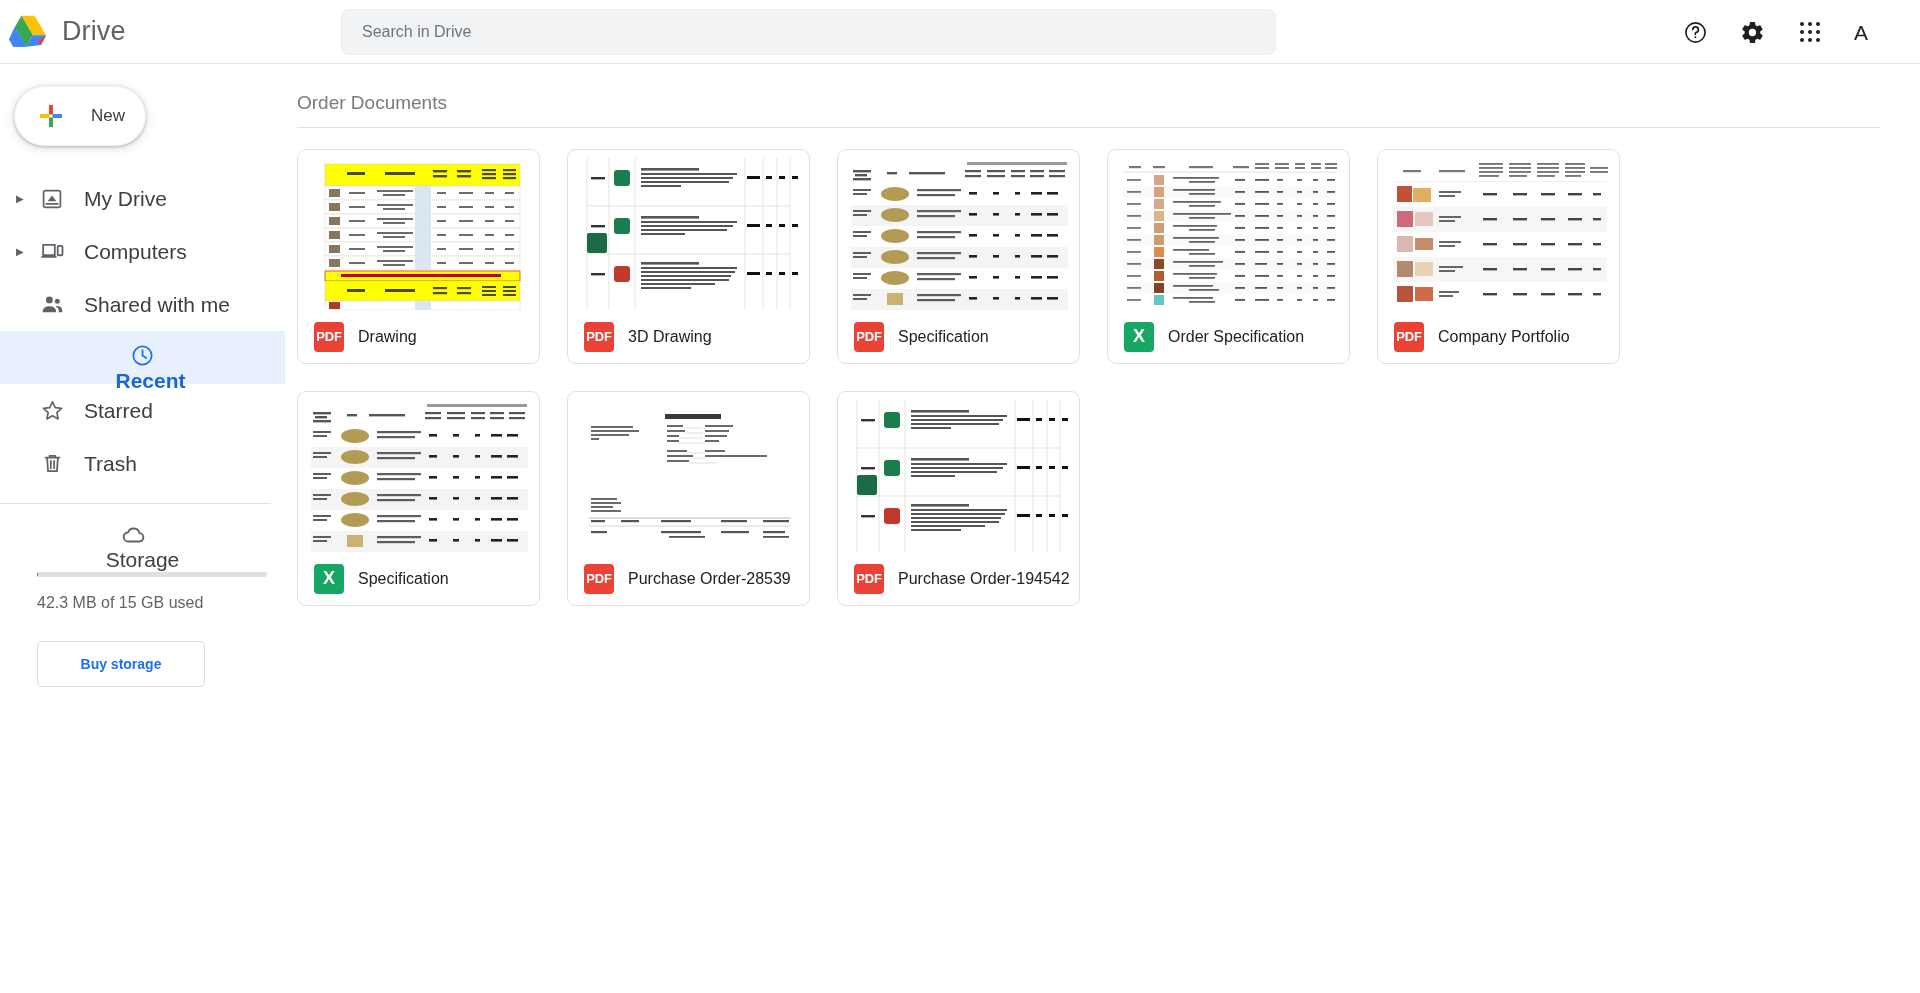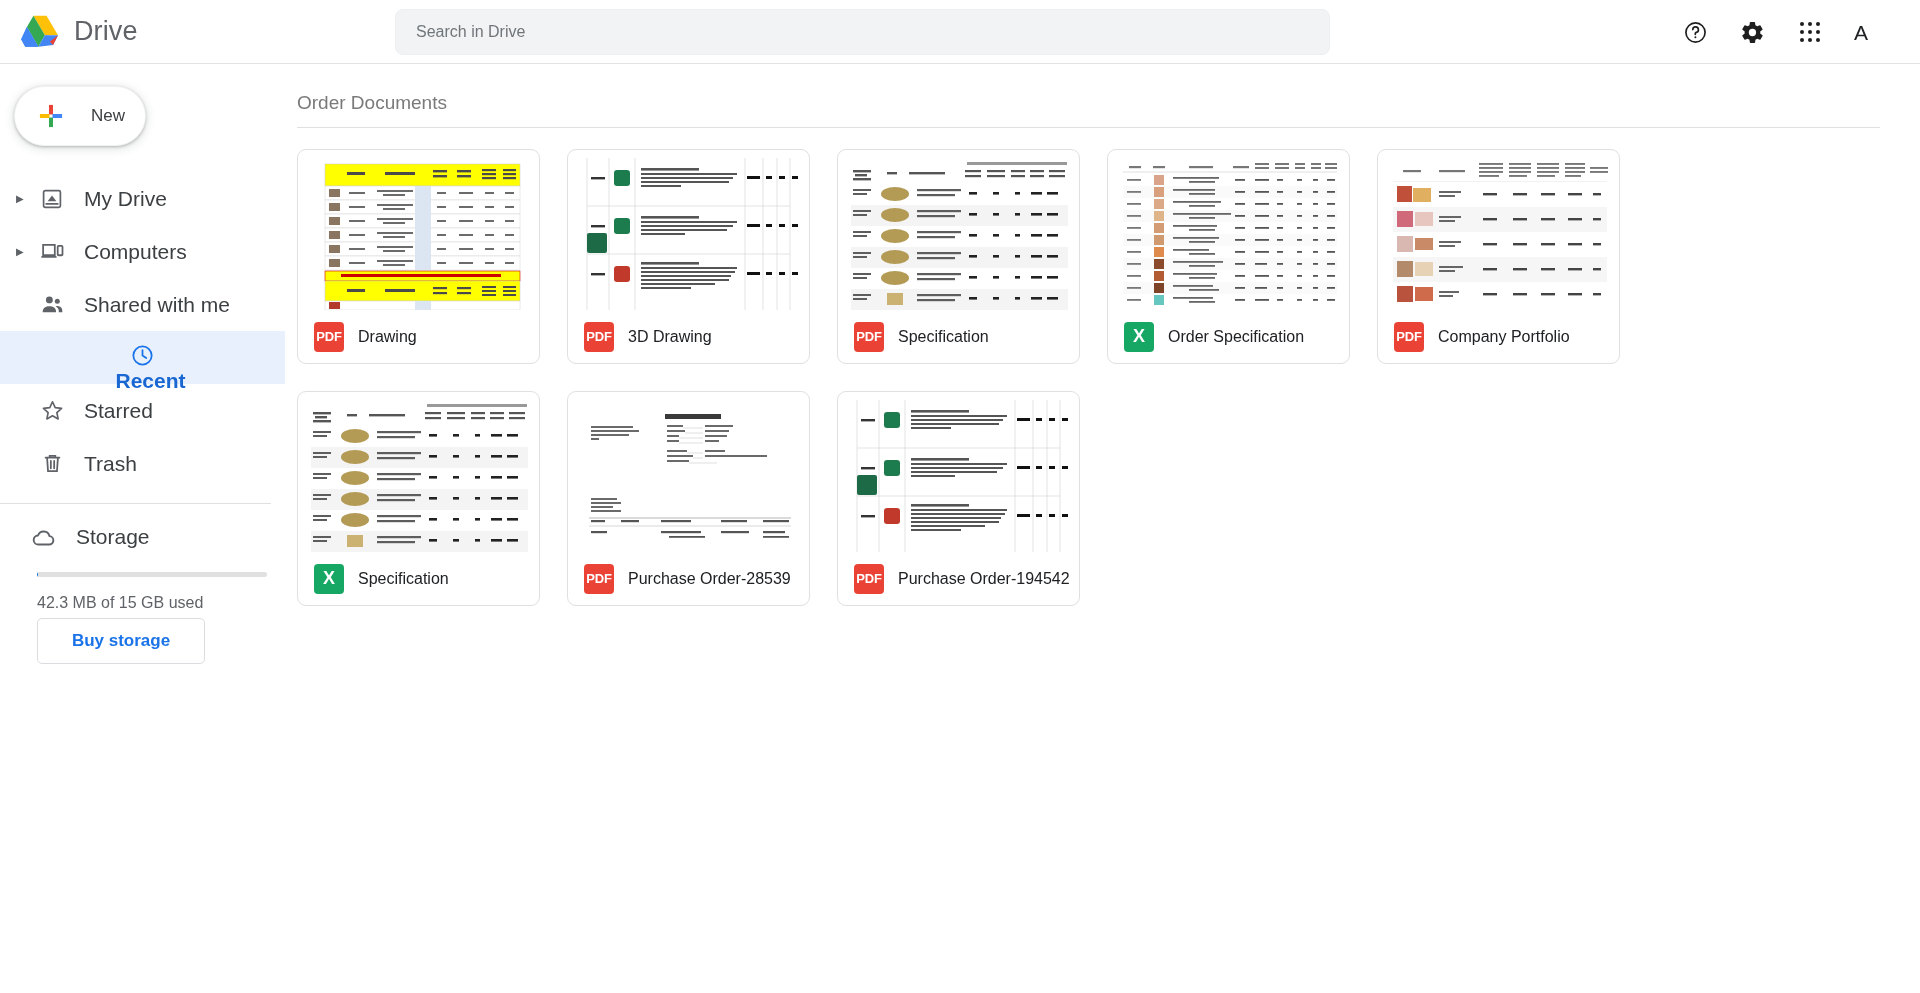--- a/index.html
+++ b/index.html
@@ -16,34 +16,34 @@
     height: 64px;
     display: flex;
     align-items: center;
     background: #ffffff;
     border-bottom: 1px solid #e3e3e3;
   }
   .brand {
     display: flex;
     align-items: center;
     gap: 14px;
-    padding-left: 20px;
+    padding-left: 8px;
     width: 300px;
     flex: none;
   }
   .drive-logo { width: 40px; height: 36px; flex: none; }
   .brand-title {
     font-size: 27px;
     color: #5f6368;
     letter-spacing: 0.1px;
   }
   .search-wrap {
     flex: none;
     width: 935px;
-    margin-left: 95px;
+    margin-left: 41px;
   }
   .search-box {
     height: 46px;
     background: #f1f3f4;
     border: 1px solid #eceff1;
     border-radius: 8px;
     display: flex;
     align-items: center;
     padding: 0 20px;
   }
@@ -139,50 +139,51 @@
   .nav-label { font-size: 21px; color: #3c4043; }
   .nav-item.active .nav-label { color: #1967d2; font-weight: bold; }
 
   .sb-divider {
     margin: 13px 14px 0 0;
     border-top: 1px solid #e0e0e0;
   }
   .storage-row {
     height: 54px;
     display: flex; align-items: center;
-    padding-left: 8px;
+    padding-left: 0;
     margin-top: 6px;
     cursor: pointer;
+    flex-direction: column;
   }
   .storage-bar {
     margin: 8px 0 0 37px;
     width: 230px; height: 5px;
     border-radius: 3px;
     background: #e0e0e0;
     position: relative;
     overflow: hidden;
   }
   .storage-bar > span {
     display: block; height: 100%;
     background: #1a73e8;
     border-radius: 3px;
   }
   .storage-text {
     margin: 17px 0 0 37px;
     font-size: 16px;
     color: #5f6368;
   }
   .buy-btn {
-    margin: 6px 0 0 37px;
+    margin: 29px 0 0 37px;
     width: 168px; height: 46px;
     border: 1px solid #dadce0;
     border-radius: 5px;
     background: #fff;
     color: #1a73e8;
-    font-size: 17px;
+    font-size: 14px;
     font-weight: bold;
     font-family: "Liberation Sans", sans-serif;
     cursor: pointer;
   }
 
   
   .main { flex: 1; padding: 0 36px 0 12px; overflow: hidden; }
   .section-title {
     font-size: 19px;
     color: #7a7a7a;

